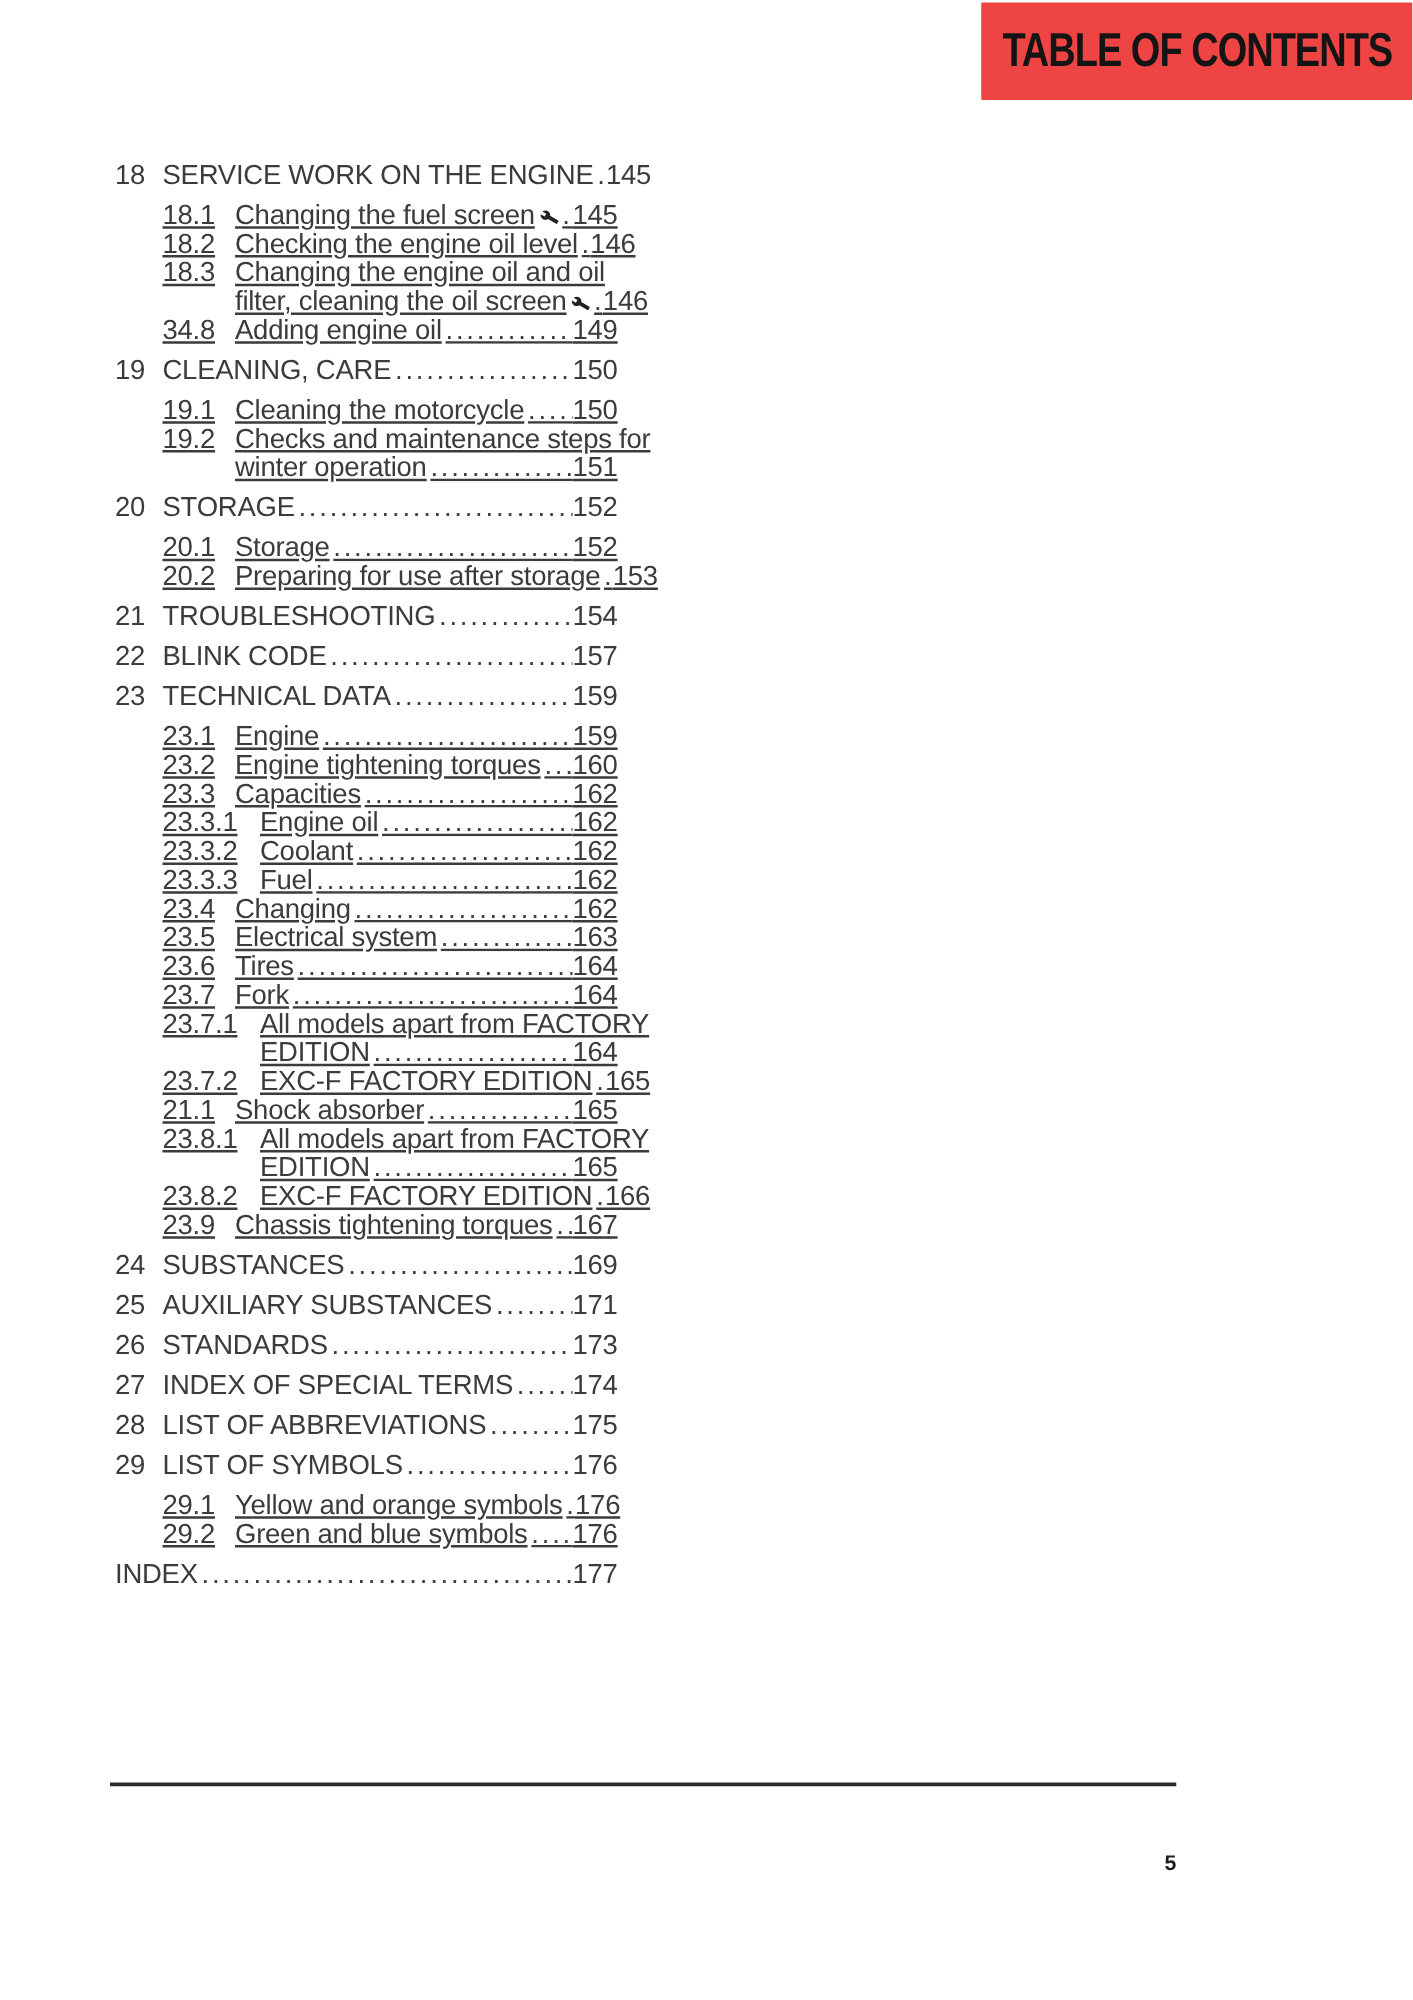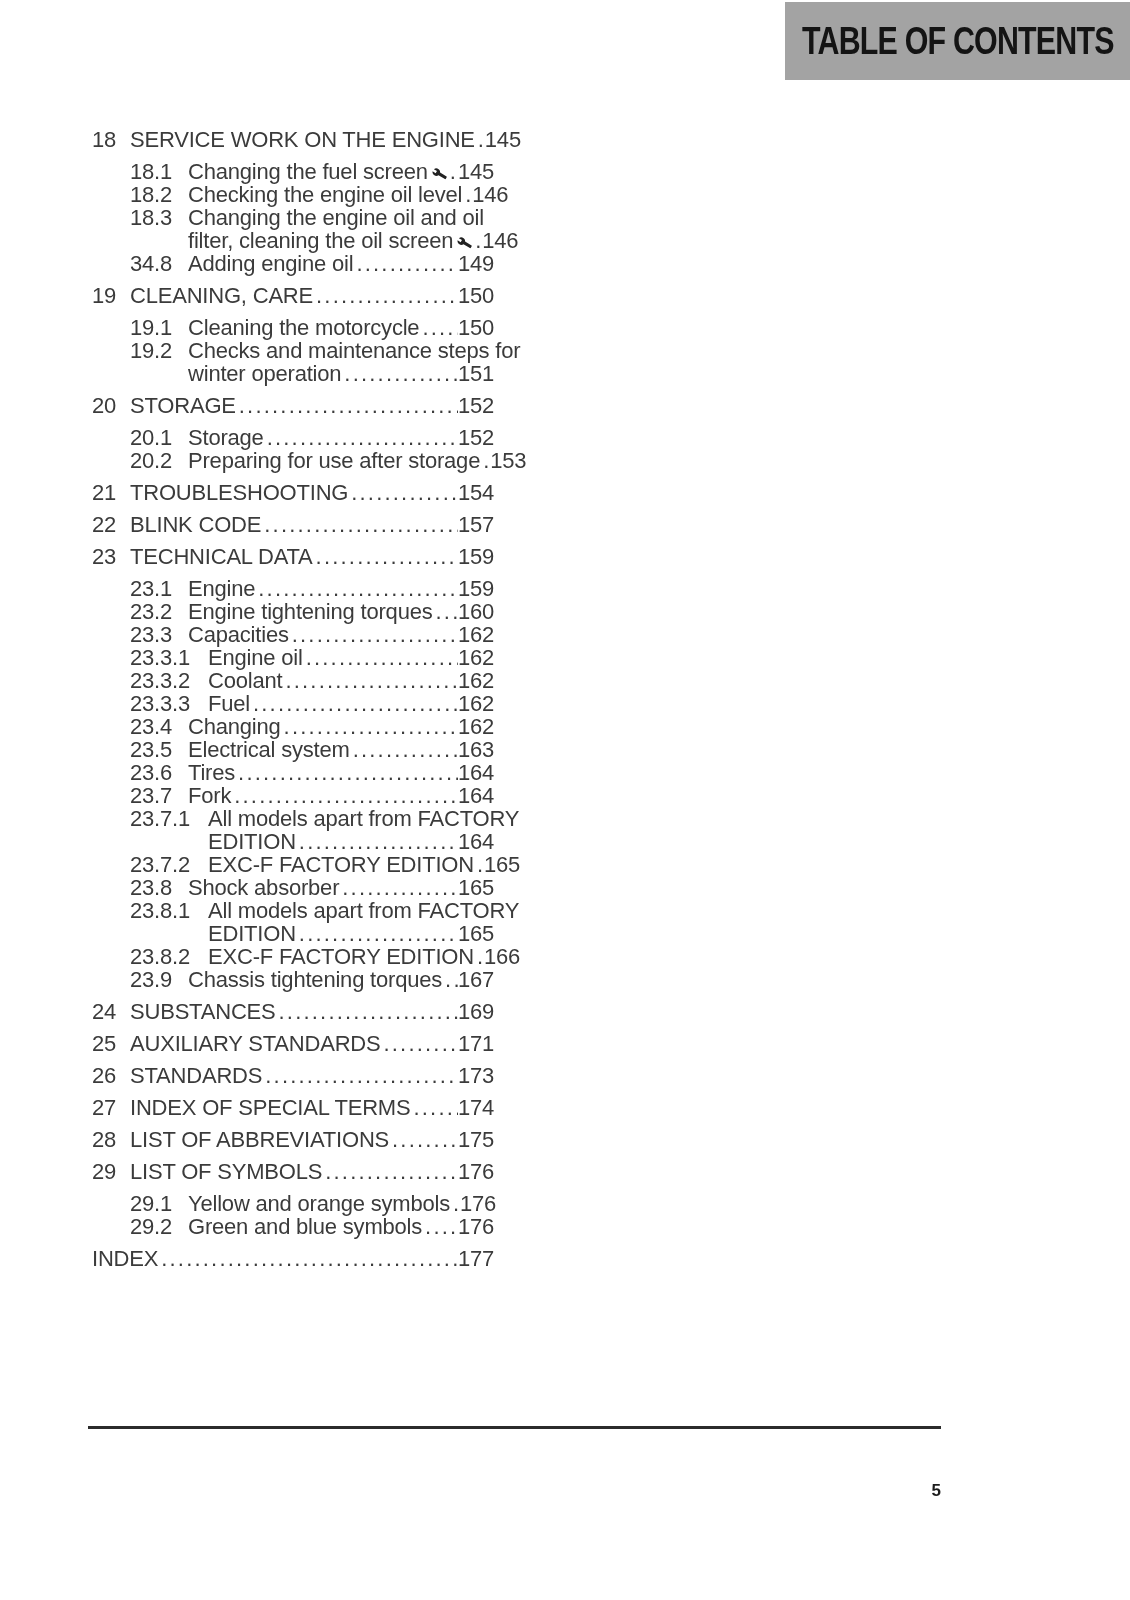--- a/index.html
+++ b/index.html
@@ -9,21 +9,21 @@
     background:#ffffff;
     font-family:"Liberation Sans", sans-serif;
     color:#3b3b3b;
     overflow:hidden;
   }
   
   .banner {
     position:absolute;
     left:785px; top:2px;
     width:345px; height:78px;
-    background:#a3a3a3;
+    background:#ef4444;
     display:flex; align-items:center; justify-content:center;
   }
   .banner .banner-text {
     font-size:38px; font-weight:700;
     color:#141414;
     letter-spacing:-1px;
     transform:scaleX(0.80);
     transform-origin:center;
     white-space:nowrap;
   }
@@ -31,21 +31,21 @@
   .toc {
     position:absolute;
     left:92px; top:119px;
     width:400px;
     font-size:22px;
     line-height:23px;
     letter-spacing:-0.2px;
   }
   .row { display:flex; }
   .row.l1 { margin:9px 0; }
-  .row.l2, .row.l3 { padding-left:38px; }
+  .row.l2, .row.l3 { padding-left:38px;text-decoration:underline; }
   .num { flex:none; }
   .l1 .num { width:38px; }
   .l2 .num { width:58px; }
   .l3 .num { width:78px; }
   .body { flex:1; min-width:0; }
   .wrapline { white-space:nowrap; }
   .lastline { display:flex; align-items:flex-end; }
   .txt { white-space:nowrap; }
   .dots {
     flex:1; min-width:0;
@@ -377,21 +377,21 @@
     <div class="body">
       <div class="lastline">
         <span class="txt">EXC-F FACTORY EDITION</span>
 
         <span class="dots">..............................................................................................................</span>
         <span class="page">165</span>
       </div>
     </div>
   </div>
     <div class="row l2">
-    <span class="num">23.8</span>
+    <span class="num">21.1</span>
     <div class="body">
       <div class="lastline">
         <span class="txt">Shock absorber</span>
 
         <span class="dots">..............................................................................................................</span>
         <span class="page">165</span>
       </div>
     </div>
   </div>
     <div class="row l3">
@@ -436,21 +436,21 @@
 
         <span class="dots">..............................................................................................................</span>
         <span class="page">169</span>
       </div>
     </div>
   </div>
     <div class="row l1">
     <span class="num">25</span>
     <div class="body">
       <div class="lastline">
-        <span class="txt">AUXILIARY STANDARDS</span>
+        <span class="txt">AUXILIARY SUBSTANCES</span>
 
         <span class="dots">..............................................................................................................</span>
         <span class="page">171</span>
       </div>
     </div>
   </div>
     <div class="row l1">
     <span class="num">26</span>
     <div class="body">
       <div class="lastline">

